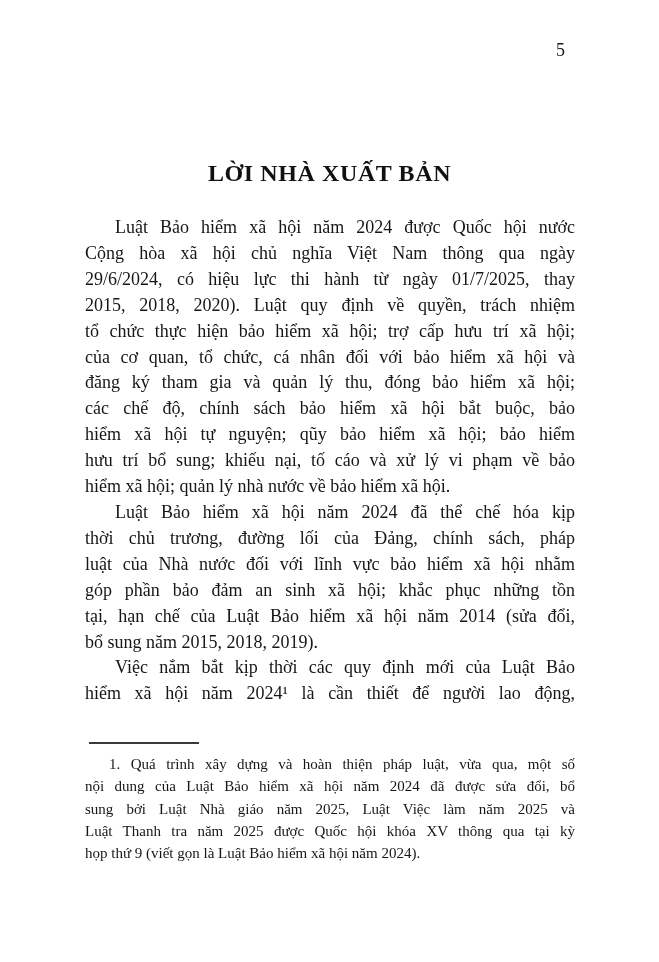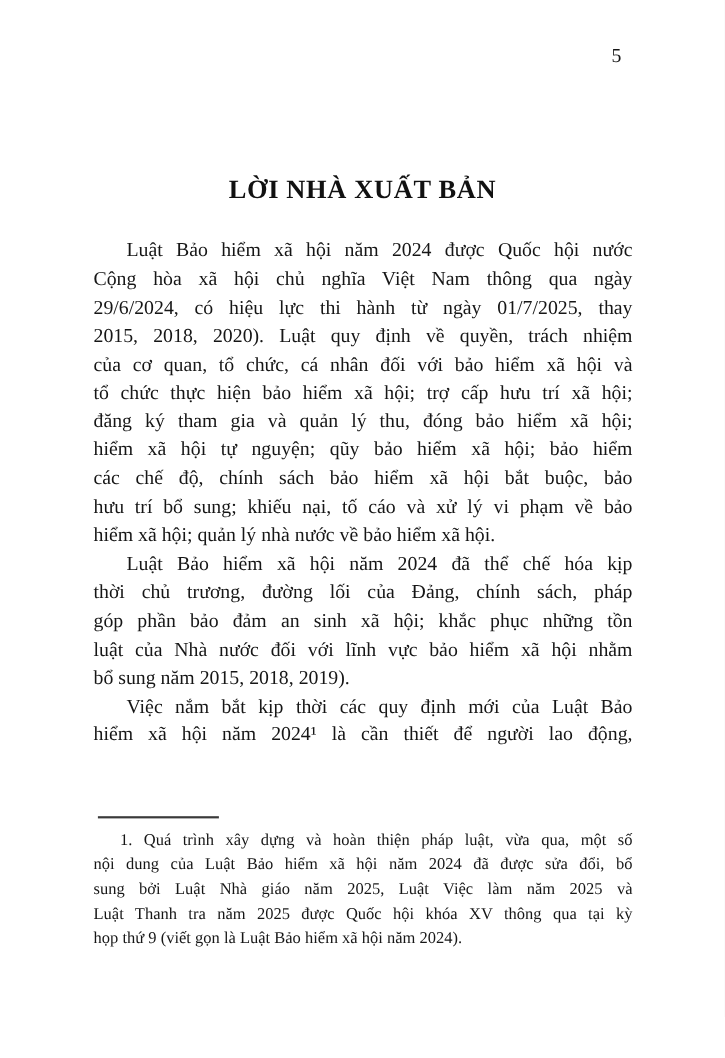--- a/index.html
+++ b/index.html
@@ -80,33 +80,34 @@
   <div class="page-number">5</div>
 
   <h1 class="page-title">LỜI NHÀ XUẤT BẢN</h1>
 
   <div class="body-text">
     <div>
         <div class="pline first">Luật Bảo hiểm xã hội năm 2024 được Quốc hội nước</div>
         <div class="pline">Cộng hòa xã hội chủ nghĩa Việt Nam thông qua ngày</div>
         <div class="pline">29/6/2024, có hiệu lực thi hành từ ngày 01/7/2025, thay</div>
         <div class="pline">2015, 2018, 2020). Luật quy định về quyền, trách nhiệm</div>
+        <div class="pline">tổ chức thực hiện bảo hiểm xã hội; trợ cấp hưu trí xã hội;</div>
         <div class="pline">của cơ quan, tổ chức, cá nhân đối với bảo hiểm xã hội và</div>
-        <div class="pline">tổ chức thực hiện bảo hiểm xã hội; trợ cấp hưu trí xã hội;</div>
         <div class="pline">đăng ký tham gia và quản lý thu, đóng bảo hiểm xã hội;</div>
+        <div class="pline">các chế độ, chính sách bảo hiểm xã hội bắt buộc, bảo</div>
         <div class="pline">hiểm xã hội tự nguyện; qũy bảo hiểm xã hội; bảo hiểm</div>
-        <div class="pline">các chế độ, chính sách bảo hiểm xã hội bắt buộc, bảo</div>
         <div class="pline">hưu trí bổ sung; khiếu nại, tố cáo và xử lý vi phạm về bảo</div>
         <div class="pline last">hiểm xã hội; quản lý nhà nước về bảo hiểm xã hội.</div>
       </div>
     <div>
         <div class="pline first">Luật Bảo hiểm xã hội năm 2024 đã thể chế hóa kịp</div>
         <div class="pline">thời chủ trương, đường lối của Đảng, chính sách, pháp</div>
+        <div class="pline">luật của Nhà nước đối với lĩnh vực bảo hiểm xã hội nhằm</div>
         <div class="pline">góp phần bảo đảm an sinh xã hội; khắc phục những tồn</div>
-        <div class="pline">luật của Nhà nước đối với lĩnh vực bảo hiểm xã hội nhằm</div>
+        <div class="pline">tại, hạn chế của Luật Bảo hiểm xã hội năm 2014 (sửa đổi,</div>
         <div class="pline last">bổ sung năm 2015, 2018, 2019).</div>
       </div>
     <div>
         <div class="pline first">Việc nắm bắt kịp thời các quy định mới của Luật Bảo</div>
         <div class="pline">hiểm xã hội năm 2024¹ là cần thiết để người lao động,</div>
       </div>
   </div>
 
   <div class="footnote-rule"></div>
 

